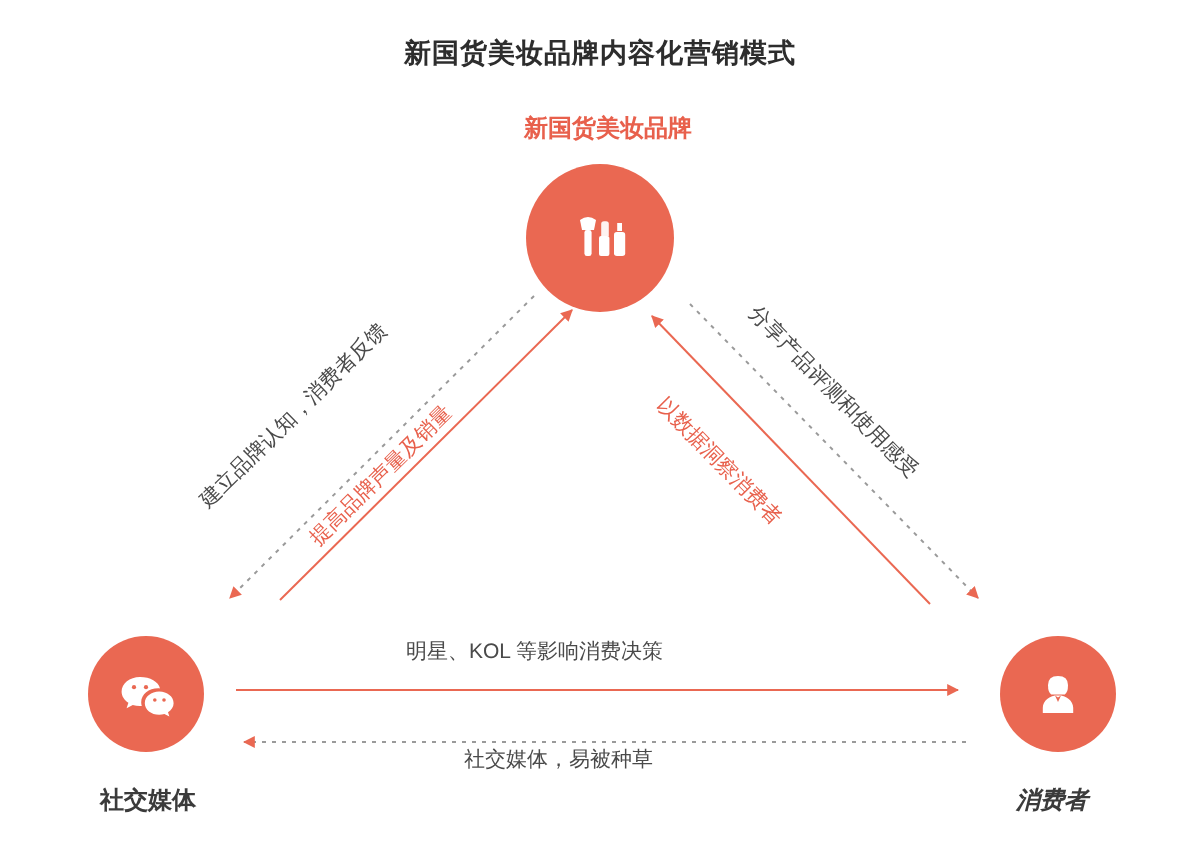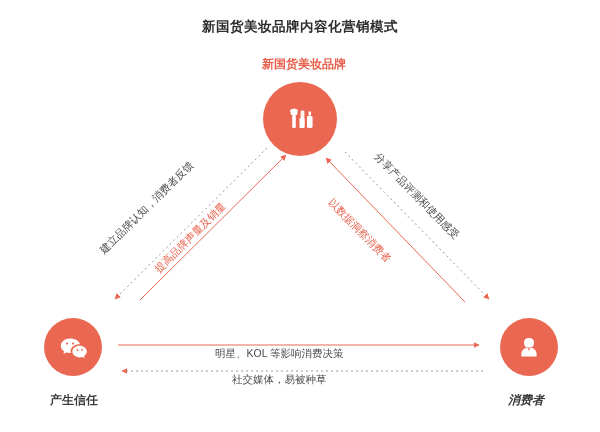--- a/index.html
+++ b/index.html
@@ -131,38 +131,38 @@
       <svg width="32" height="32" viewBox="0 0 32 32" aria-hidden="true">
         <path d="M13 7.5 C7.8 7.5 3.8 10.8 3.8 14.8 c0 2.3 1.3 4.3 3.4 5.6 l-0.9 2.7 3.1-1.6 c1.1 0.3 2.3 0.5 3.6 0.5 c0.3 0 0.6 0 0.9 -0.03 c-0.2 -0.6 -0.3 -1.2 -0.3 -1.9 c0 -3.8 3.8 -6.9 8.5 -6.9 c0.3 0 0.6 0 0.9 0.04 C22.3 9.9 18.1 7.5 13 7.5 z" fill="#ffffff"></path>
         <circle cx="10" cy="12.6" r="1.05" fill="#ea6852"></circle>
         <circle cx="16" cy="12.6" r="1.05" fill="#ea6852"></circle>
         <path d="M22.6 14.8 c-4 0 -7.2 2.6 -7.2 5.8 c0 3.2 3.2 5.8 7.2 5.8 c0.9 0 1.8 -0.14 2.6 -0.4 l2.5 1.3 -0.7 -2.2 c1.7 -1.05 2.8 -2.7 2.8 -4.5 c0 -3.2 -3.2 -5.8 -7.2 -5.8 z" fill="#ffffff"></path>
         <circle cx="20.4" cy="19" r="0.9" fill="#ea6852"></circle>
         <circle cx="25" cy="19" r="0.9" fill="#ea6852"></circle>
       </svg>
     </span>
   </div>
-  <div class="node-label dark" style="left:0; top:392px; width:148px;">产生信任</div>
+  <div class="node-label dark" style="left:0; top:392px; width:148px;">社交媒体</div>
 
   <div class="circle small" style="left:500px; top:318px;">
     <span>
       <svg width="32" height="32" viewBox="0 0 32 32" aria-hidden="true">
         <path d="M16 7 q5 0 5 4.6 q0 3.6 -1.6 4.6 h-6.8 Q11 15.2 11 11.6 Q11 7 16 7 z" fill="#ffffff"></path>
         <path d="M16 16.6 c-4.2 0 -7.6 2.8 -7.6 6.3 v2.6 h15.2 v-2.6 c0 -3.5 -3.4 -6.3 -7.6 -6.3 z" fill="#ffffff"></path>
         <path d="M14.5 16.8 L16 20 L17.5 16.8 L16 17.8 z" fill="#ea6852"></path>
       </svg>
     </span>
   </div>
   <div class="node-label dark" style="left:452px; top:392px; width:148px;font-style:italic;">消费者</div>
 
   <div class="edge-label" style="left:97px; top:247px; transform: rotate(-44.5deg);">建立品牌认知，消费者反馈</div>
 
   <div class="edge-label accent" style="left:152px; top:266px; transform: rotate(-44.5deg);">提高品牌声量及销量</div>
 
   <div class="edge-label" style="left:381px; top:150px; transform: rotate(45.5deg);">分享产品评测和使用感受</div>
 
   <div class="edge-label accent" style="left:335px; top:196px; transform: rotate(45.5deg);">以数据洞察消费者</div>
 
-  <div class="edge-label" style="left:215px; top:319px;margin-top:28px;">明星、KOL 等影响消费决策</div>
+  <div class="edge-label" style="left:203px; top:319px;">明星、KOL 等影响消费决策</div>
 
   <div class="edge-label" style="left:232px; top:373px;">社交媒体，易被种草</div>
 
 </div>
 
 </body></html>

